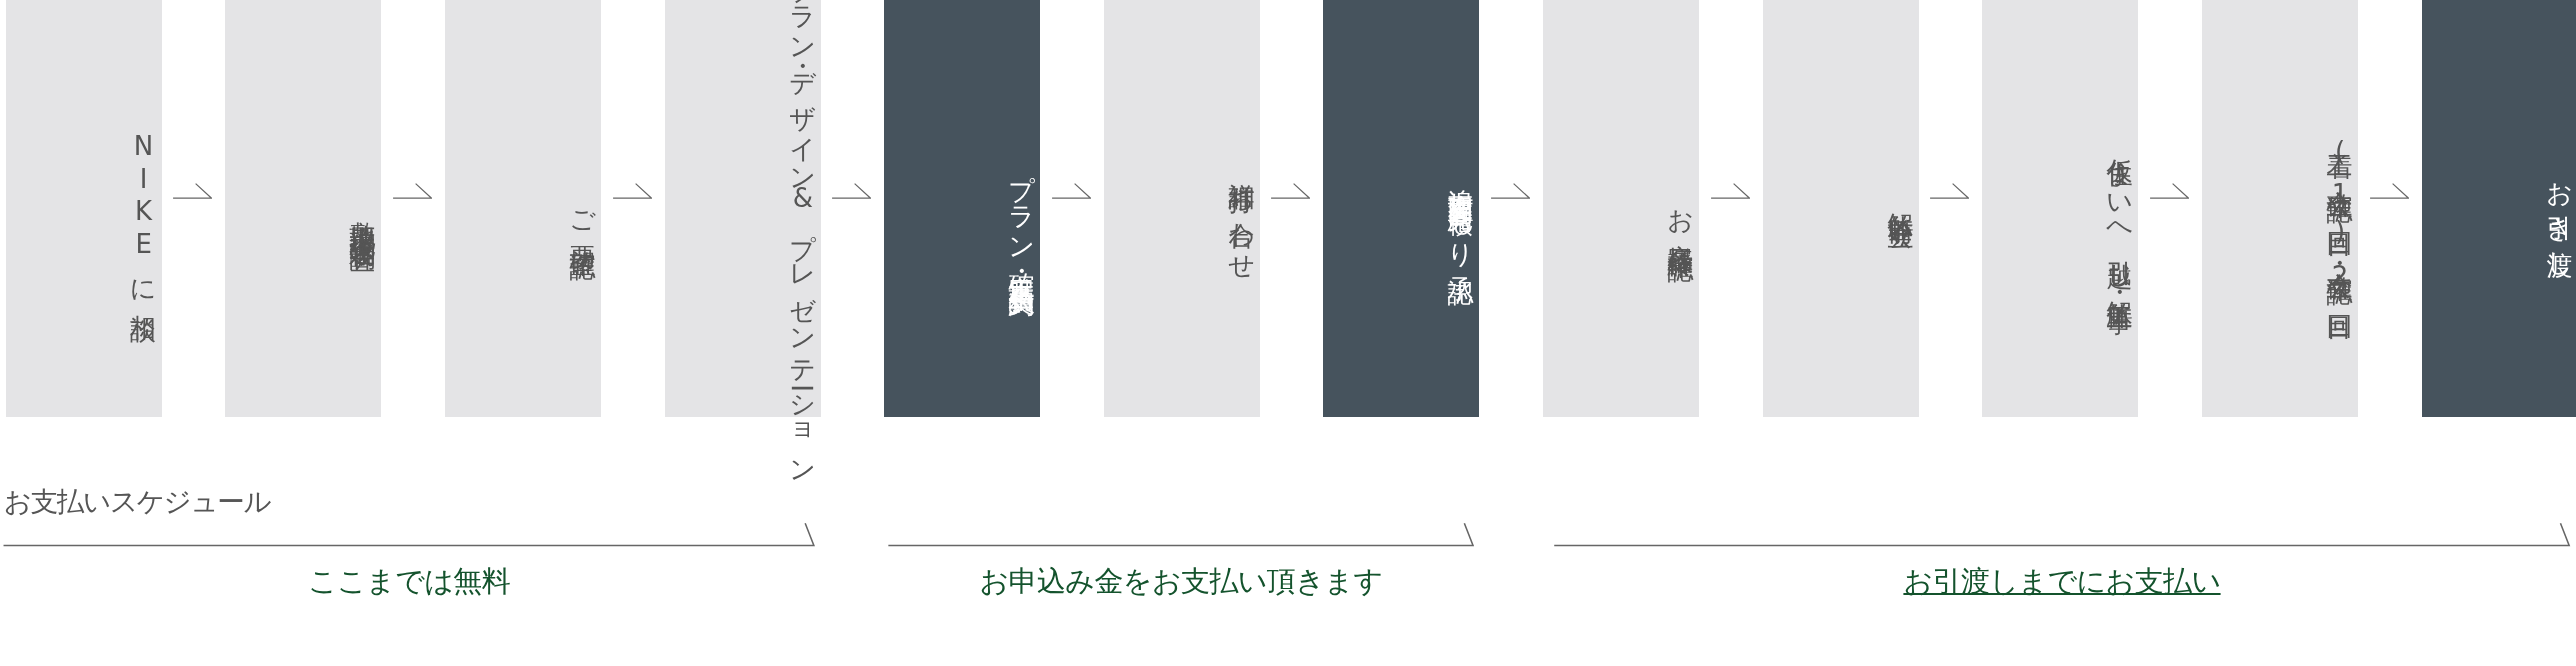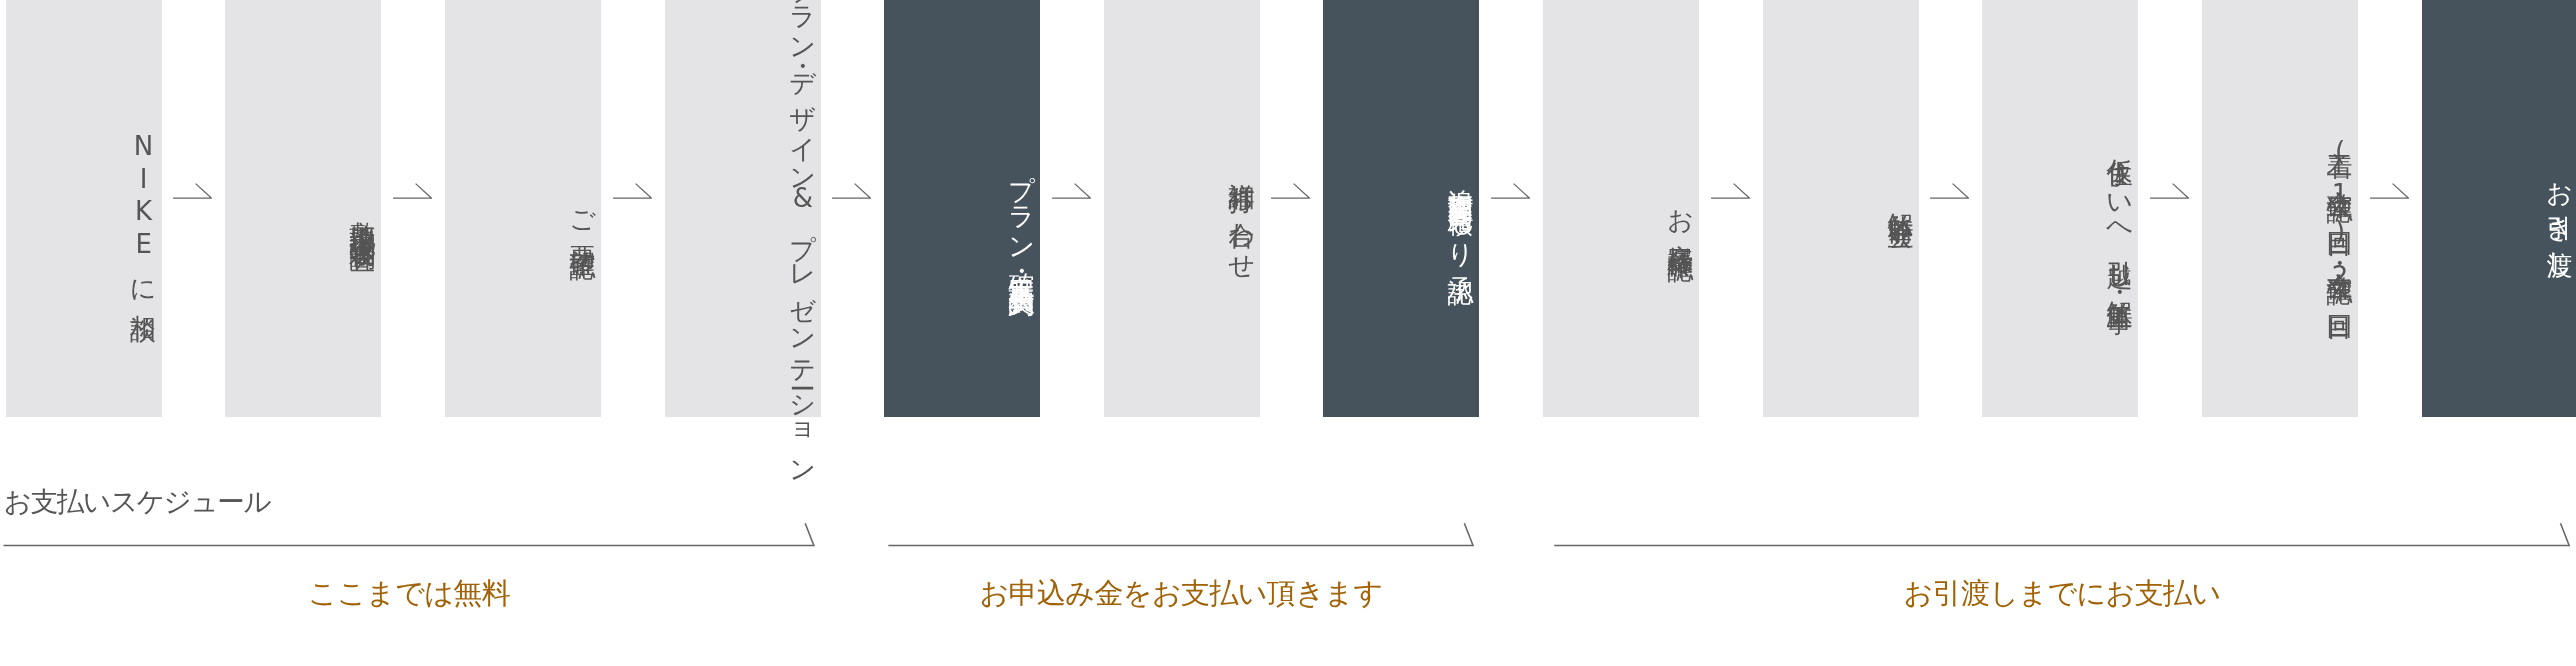--- a/index.html
+++ b/index.html
@@ -11,21 +11,21 @@
   .step .txt { position:absolute; top:27.5px; left:0; right:0; height:375px;
           writing-mode:vertical-rl; text-orientation:upright;
           font-size:26px; line-height:36px; letter-spacing:2.5px;
           color:#555555; display:flex; justify-content:center; }
   .step.dark .txt { color:#ffffff; }
   .step .txt span { display:block; white-space:nowrap; }
   .arrow { position:absolute; top:183px; width:39px; height:16.3px; }
   .pay-title { position:absolute; left:3.8px; top:484px; font-size:27.5px; color:#555555;
                letter-spacing:-1.3px; }
   .pay-line { position:absolute; top:517px; height:31px; }
-  .pay-label { position:absolute; top:574px; font-size:29px; color:#a16207;
+  .pay-label { position:absolute; top:562px; font-size:29px; color:#14532d;
                letter-spacing:-0.6px; text-align:center; }
 </style>
 </head>
 <body>
 
 <div id="flow">
     <div class="step" style="left: 5.6px;">
       <div class="txt">
         <span>NIKEに相談</span>
       </div>
@@ -131,15 +131,15 @@
       <polyline points="0,46 1307,46 1293,10" fill="none" stroke="#666666" stroke-width="2.5"></polyline>
     </svg>
     <div class="pay-label" style="left: 0px; width: 818px;">ここまでは無料</div>
     <svg class="pay-line" width="590" height="31" viewBox="0 0 944 50" style="left: 886px;">
       <polyline points="0,46 943,46 929,10" fill="none" stroke="#666666" stroke-width="2.5"></polyline>
     </svg>
     <div class="pay-label" style="left: 886px; width: 590px; font-family: Liberation Mono, monospace;">お申込み金をお支払い頂きます</div>
     <svg class="pay-line" width="1024" height="31" viewBox="0 0 1638 50" style="left: 1550px;">
       <polyline points="0,46 1637,46 1623,10" fill="none" stroke="#666666" stroke-width="2.5"></polyline>
     </svg>
-    <div class="pay-label" style="left: 1550px; width: 1024px;">お引渡しまでにお支払い</div>
+    <div class="pay-label" style="left: 1550px; width: 1024px; text-decoration: underline;">お引渡しまでにお支払い</div>
   </div>
 
 
 </body></html>

